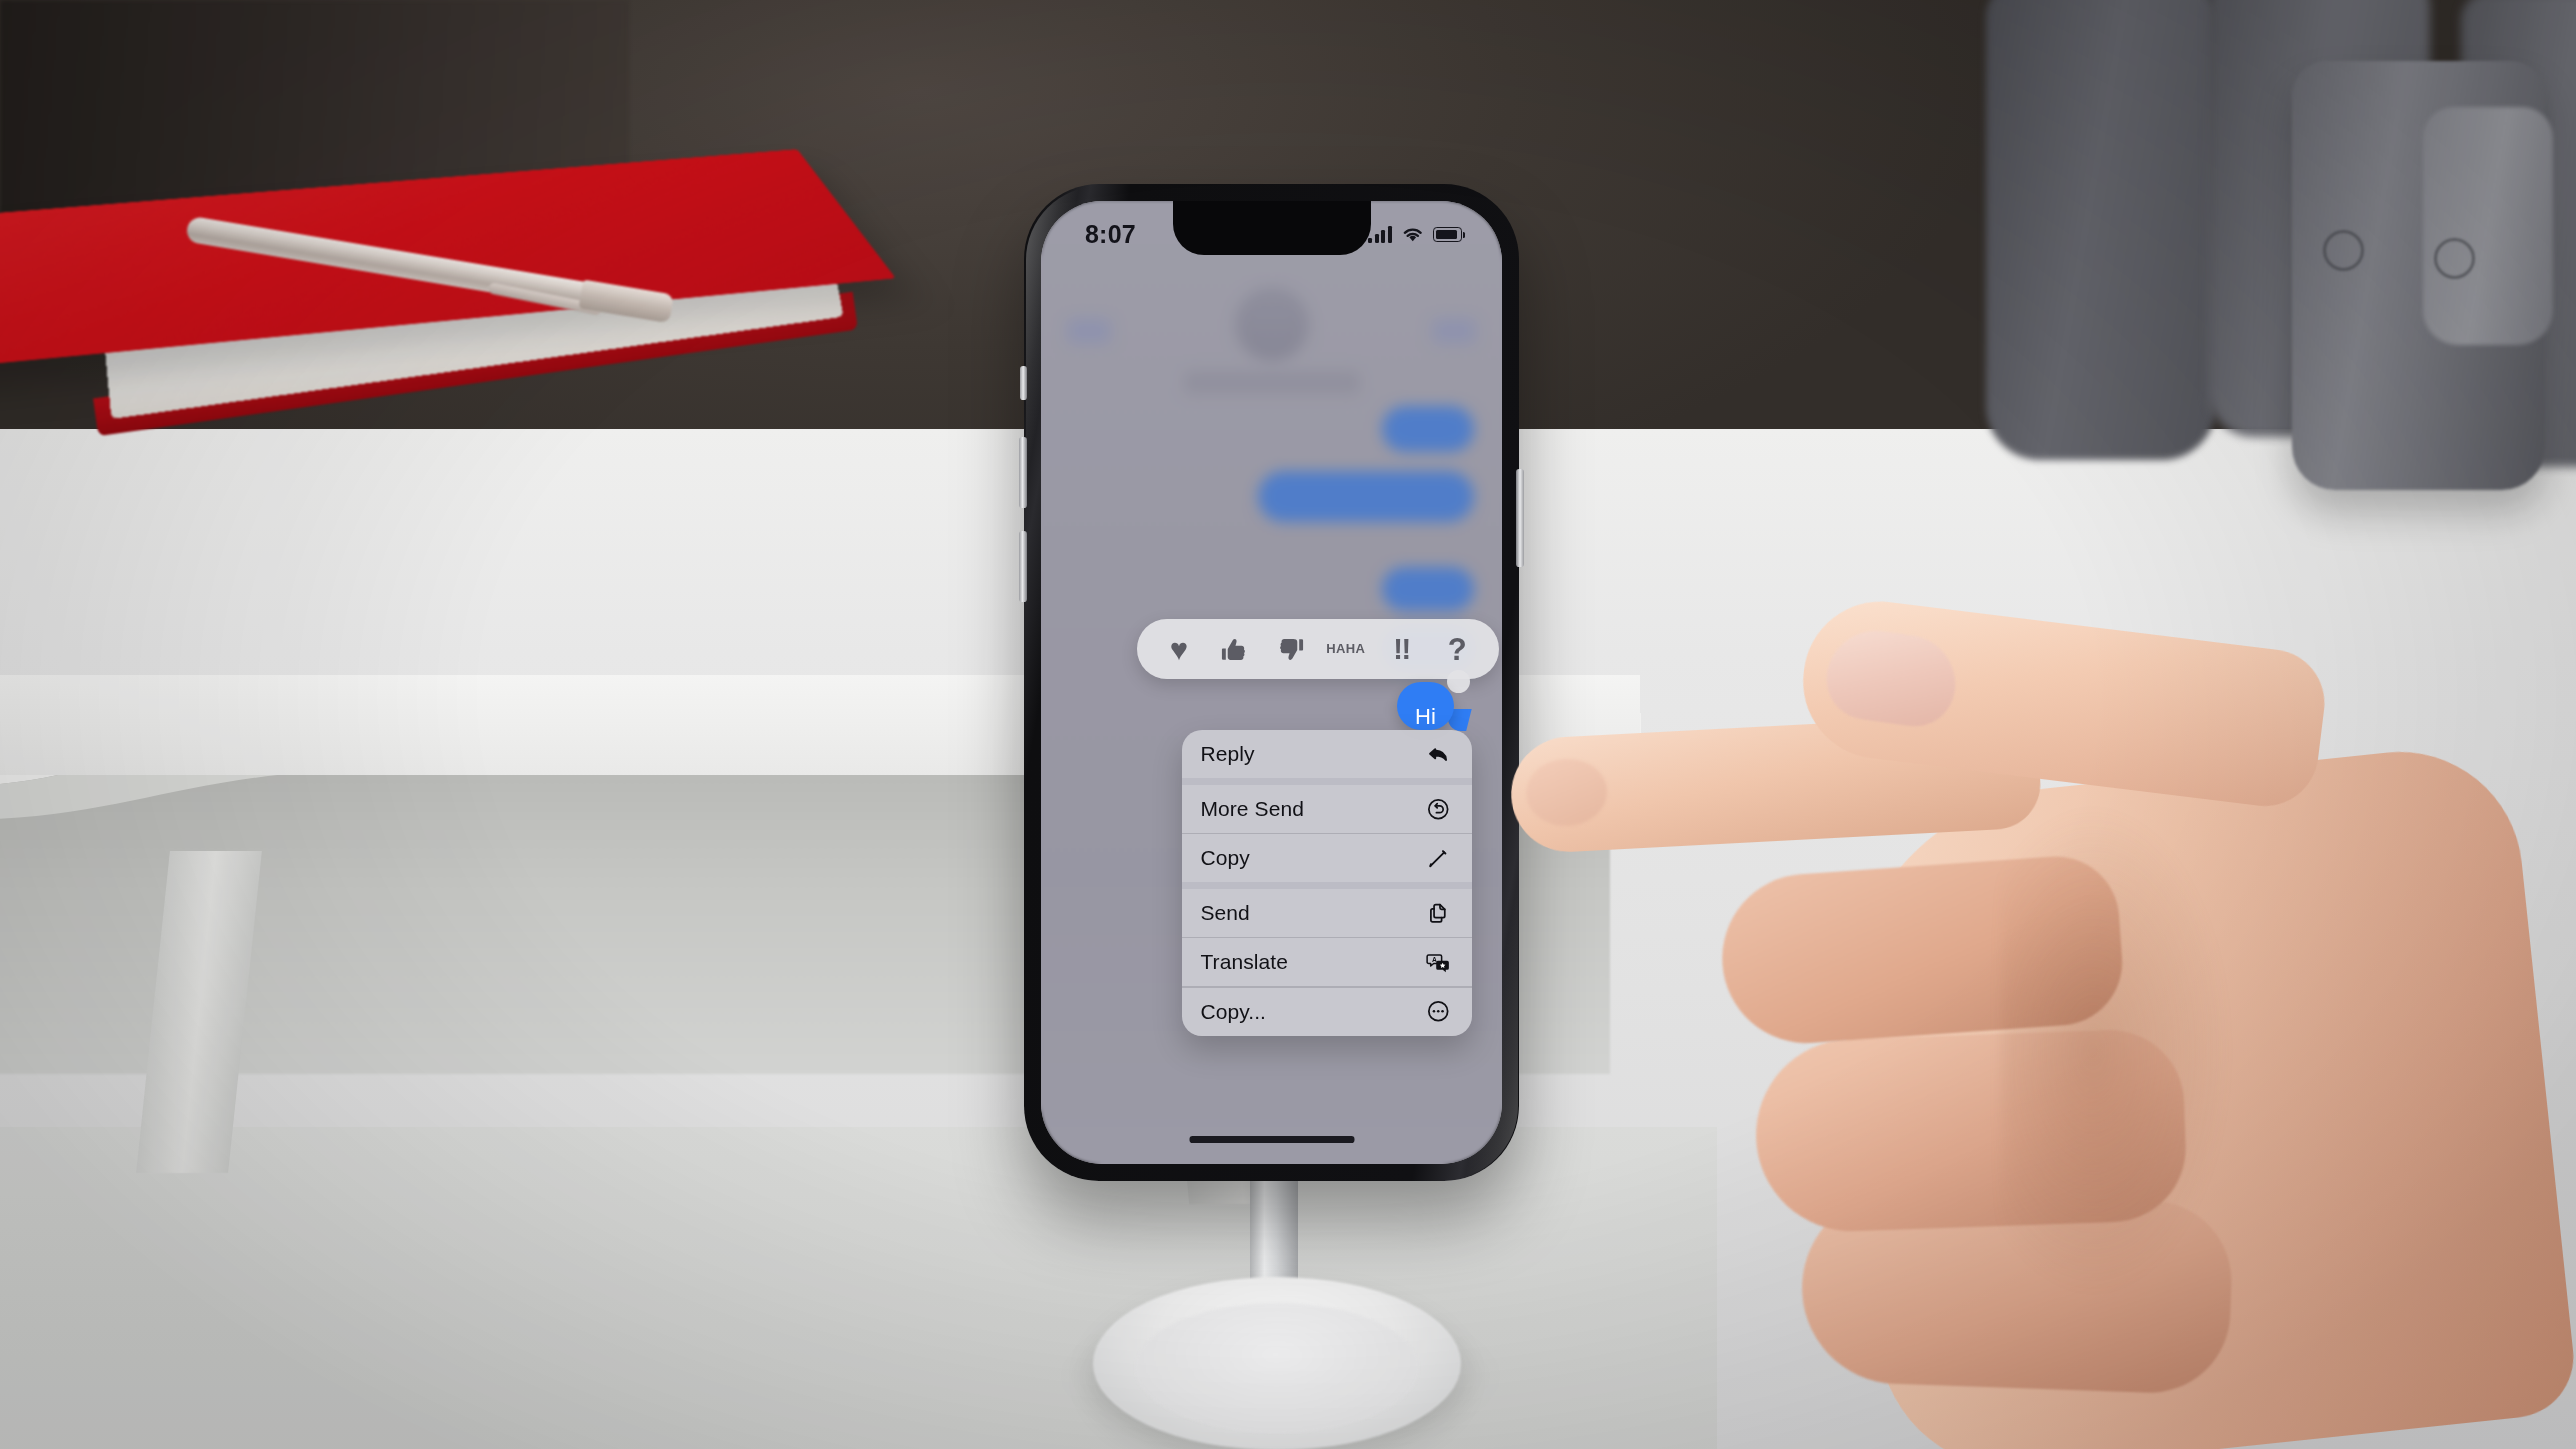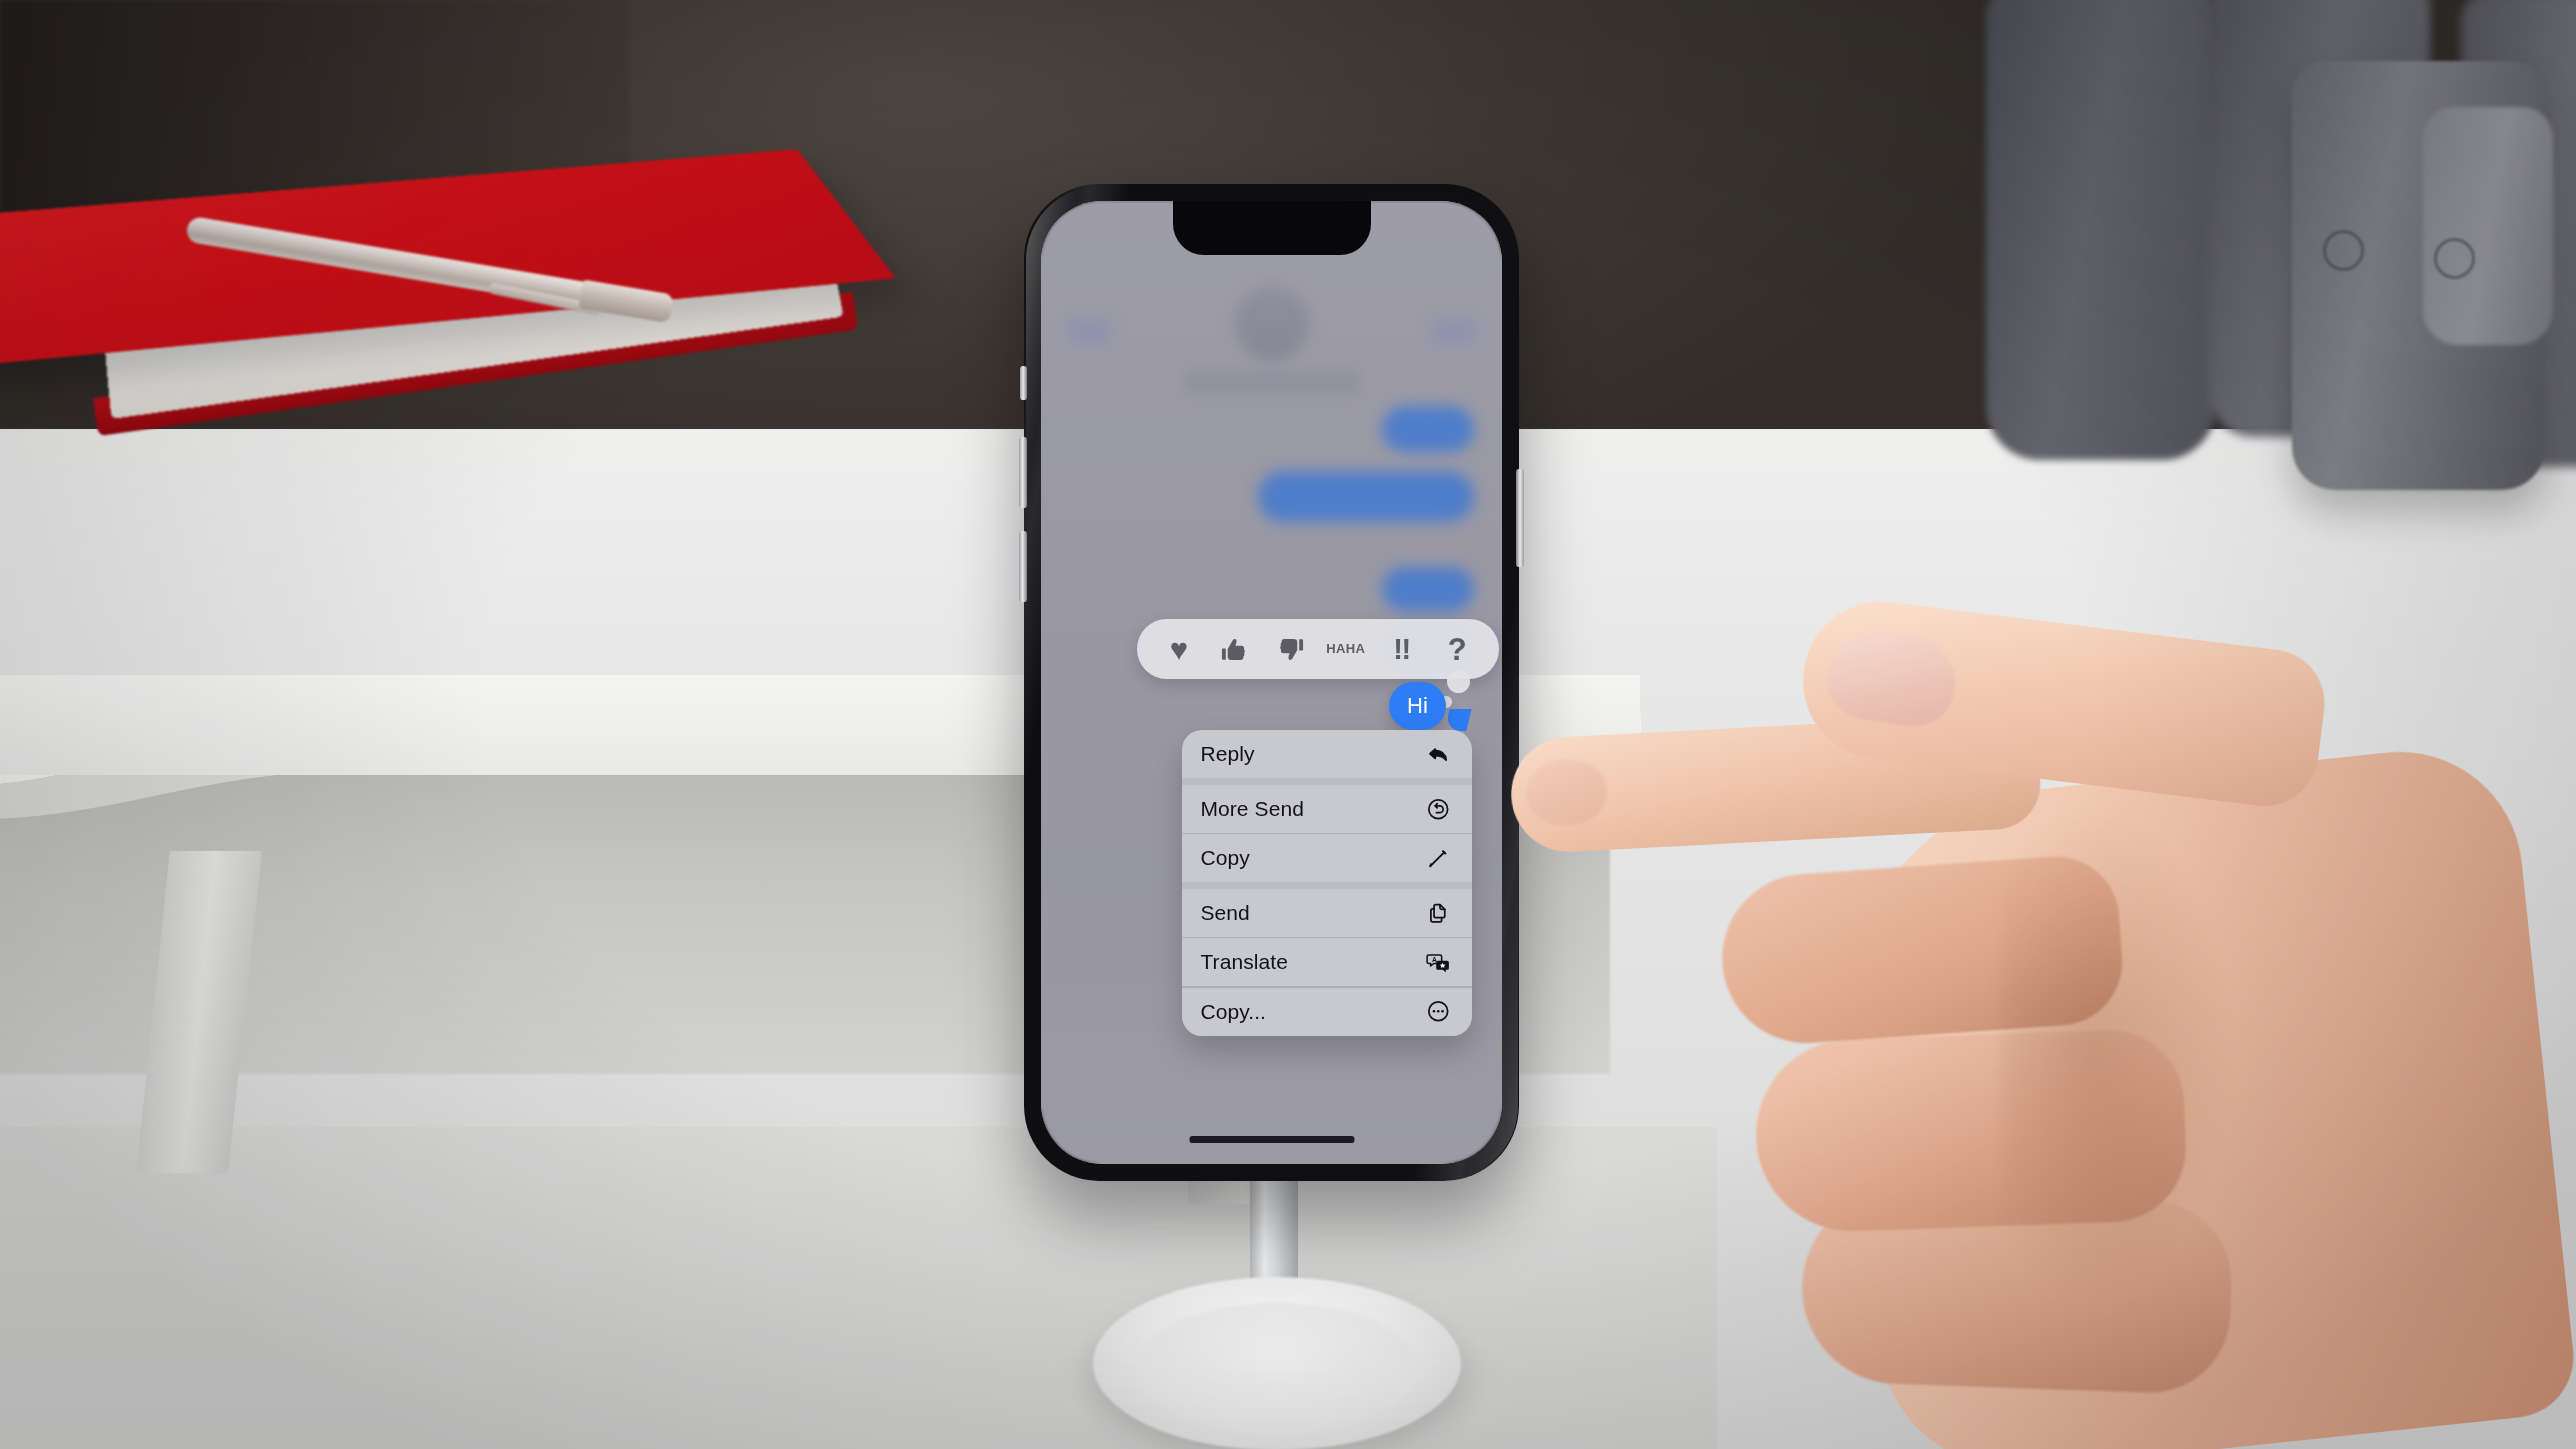--- a/index.html
+++ b/index.html
@@ -268,24 +268,24 @@
     position:absolute; left:406px; top:469px; width:23px; height:23px;
     border-radius:50%; background:rgba(226,226,229,.94); z-index:12;
   }
   .tb-tail-2 {
     position:absolute; left:399px; top:495px; width:11.5px; height:11.5px;
     border-radius:50%; background:rgba(226,226,229,.88); z-index:12;
   }
 
   
   .hi-bubble {
-    position:absolute; right:56px; top:481px;
+    position:absolute; right:48px; top:481px;
     min-width:57px; height:48px; border-radius:24px;
     background:#2f7df4; z-index:13;
-    display:flex; align-items:center; justify-content:center;
+    display:flex; align-items:flex-end; justify-content:center;
     padding:0 17px;
     box-shadow:0 6.1px 15.3px rgba(0,0,0,.20);
   }
   .hi-bubble span {
     color:#fff; font-size:22px; font-weight:400;
     font-family:"Liberation Sans", sans-serif;
   }
   .hi-tail {
     position:absolute; right:32px; top:508px; width:23px; height:23px; z-index:12;
   }
@@ -478,20 +478,39 @@
         <div class="avatar-name"></div>
         <div class="bub bub-1"></div>
         <div class="bub bub-2"></div>
         <div class="bub bub-3"></div>
         <div class="bub bub-4"></div>
       </div>
 
       <div class="dim"></div>
 
       <div class="notch"></div>
+      <div class="statusbar">
+        <div class="sb-time">8:07</div>
+        <div class="sb-right">
+          <div class="sig">
+            <i></i>
+              <i></i>
+              <i></i>
+              <i></i>
+          </div>
+          <svg width="21.5" height="16" viewBox="0 0 28 21">
+            <path d="M14 18.6 L9.6 13.4 a6.9 6.9 0 0 1 8.8 0 Z" fill="#15151c"></path>
+            <path d="M3.6 7.6 a15.2 15.2 0 0 1 20.8 0" stroke="#15151c" stroke-width="3.1" fill="none" stroke-linecap="round"></path>
+            <path d="M7.3 11.6 a10 10 0 0 1 13.4 0" stroke="#15151c" stroke-width="3.1" fill="none" stroke-linecap="round"></path>
+          </svg>
+          <div class="batt">
+              <b></b>
+            </div>
+        </div>
+      </div>
 
       <div class="tapback">
         <div class="tb-item tb-heart">♥</div>
         <div class="tb-item">
           <svg width="29" height="29" viewBox="0 0 24 24" fill="#5c5c64">
             <path d="M2.5 11.2h2.3v9.3H2.5a.9.9 0 0 1-.9-.9v-7.5c0-.5.4-.9.9-.9z"></path>
             <path d="M6.4 11.6 10.2 5c.5-.9 1.1-1.6 2-1.6.9 0 1.5.7 1.5 1.7 0 1.2-.6 2.6-.9 3.8h5.1c1.2 0 2.1.9 2.1 2 0 .4-.1.7-.2 1 .5.4.8.9.8 1.6 0 .6-.3 1.2-.7 1.5.2.3.3.7.3 1.1 0 .7-.4 1.4-1 1.7.1.3.2.6.2.9 0 1.1-.9 2-2.1 2H9.6c-1.6 0-3.2-.6-3.2-2.3z"></path>
           </svg>
         </div>
         <div class="tb-item">

